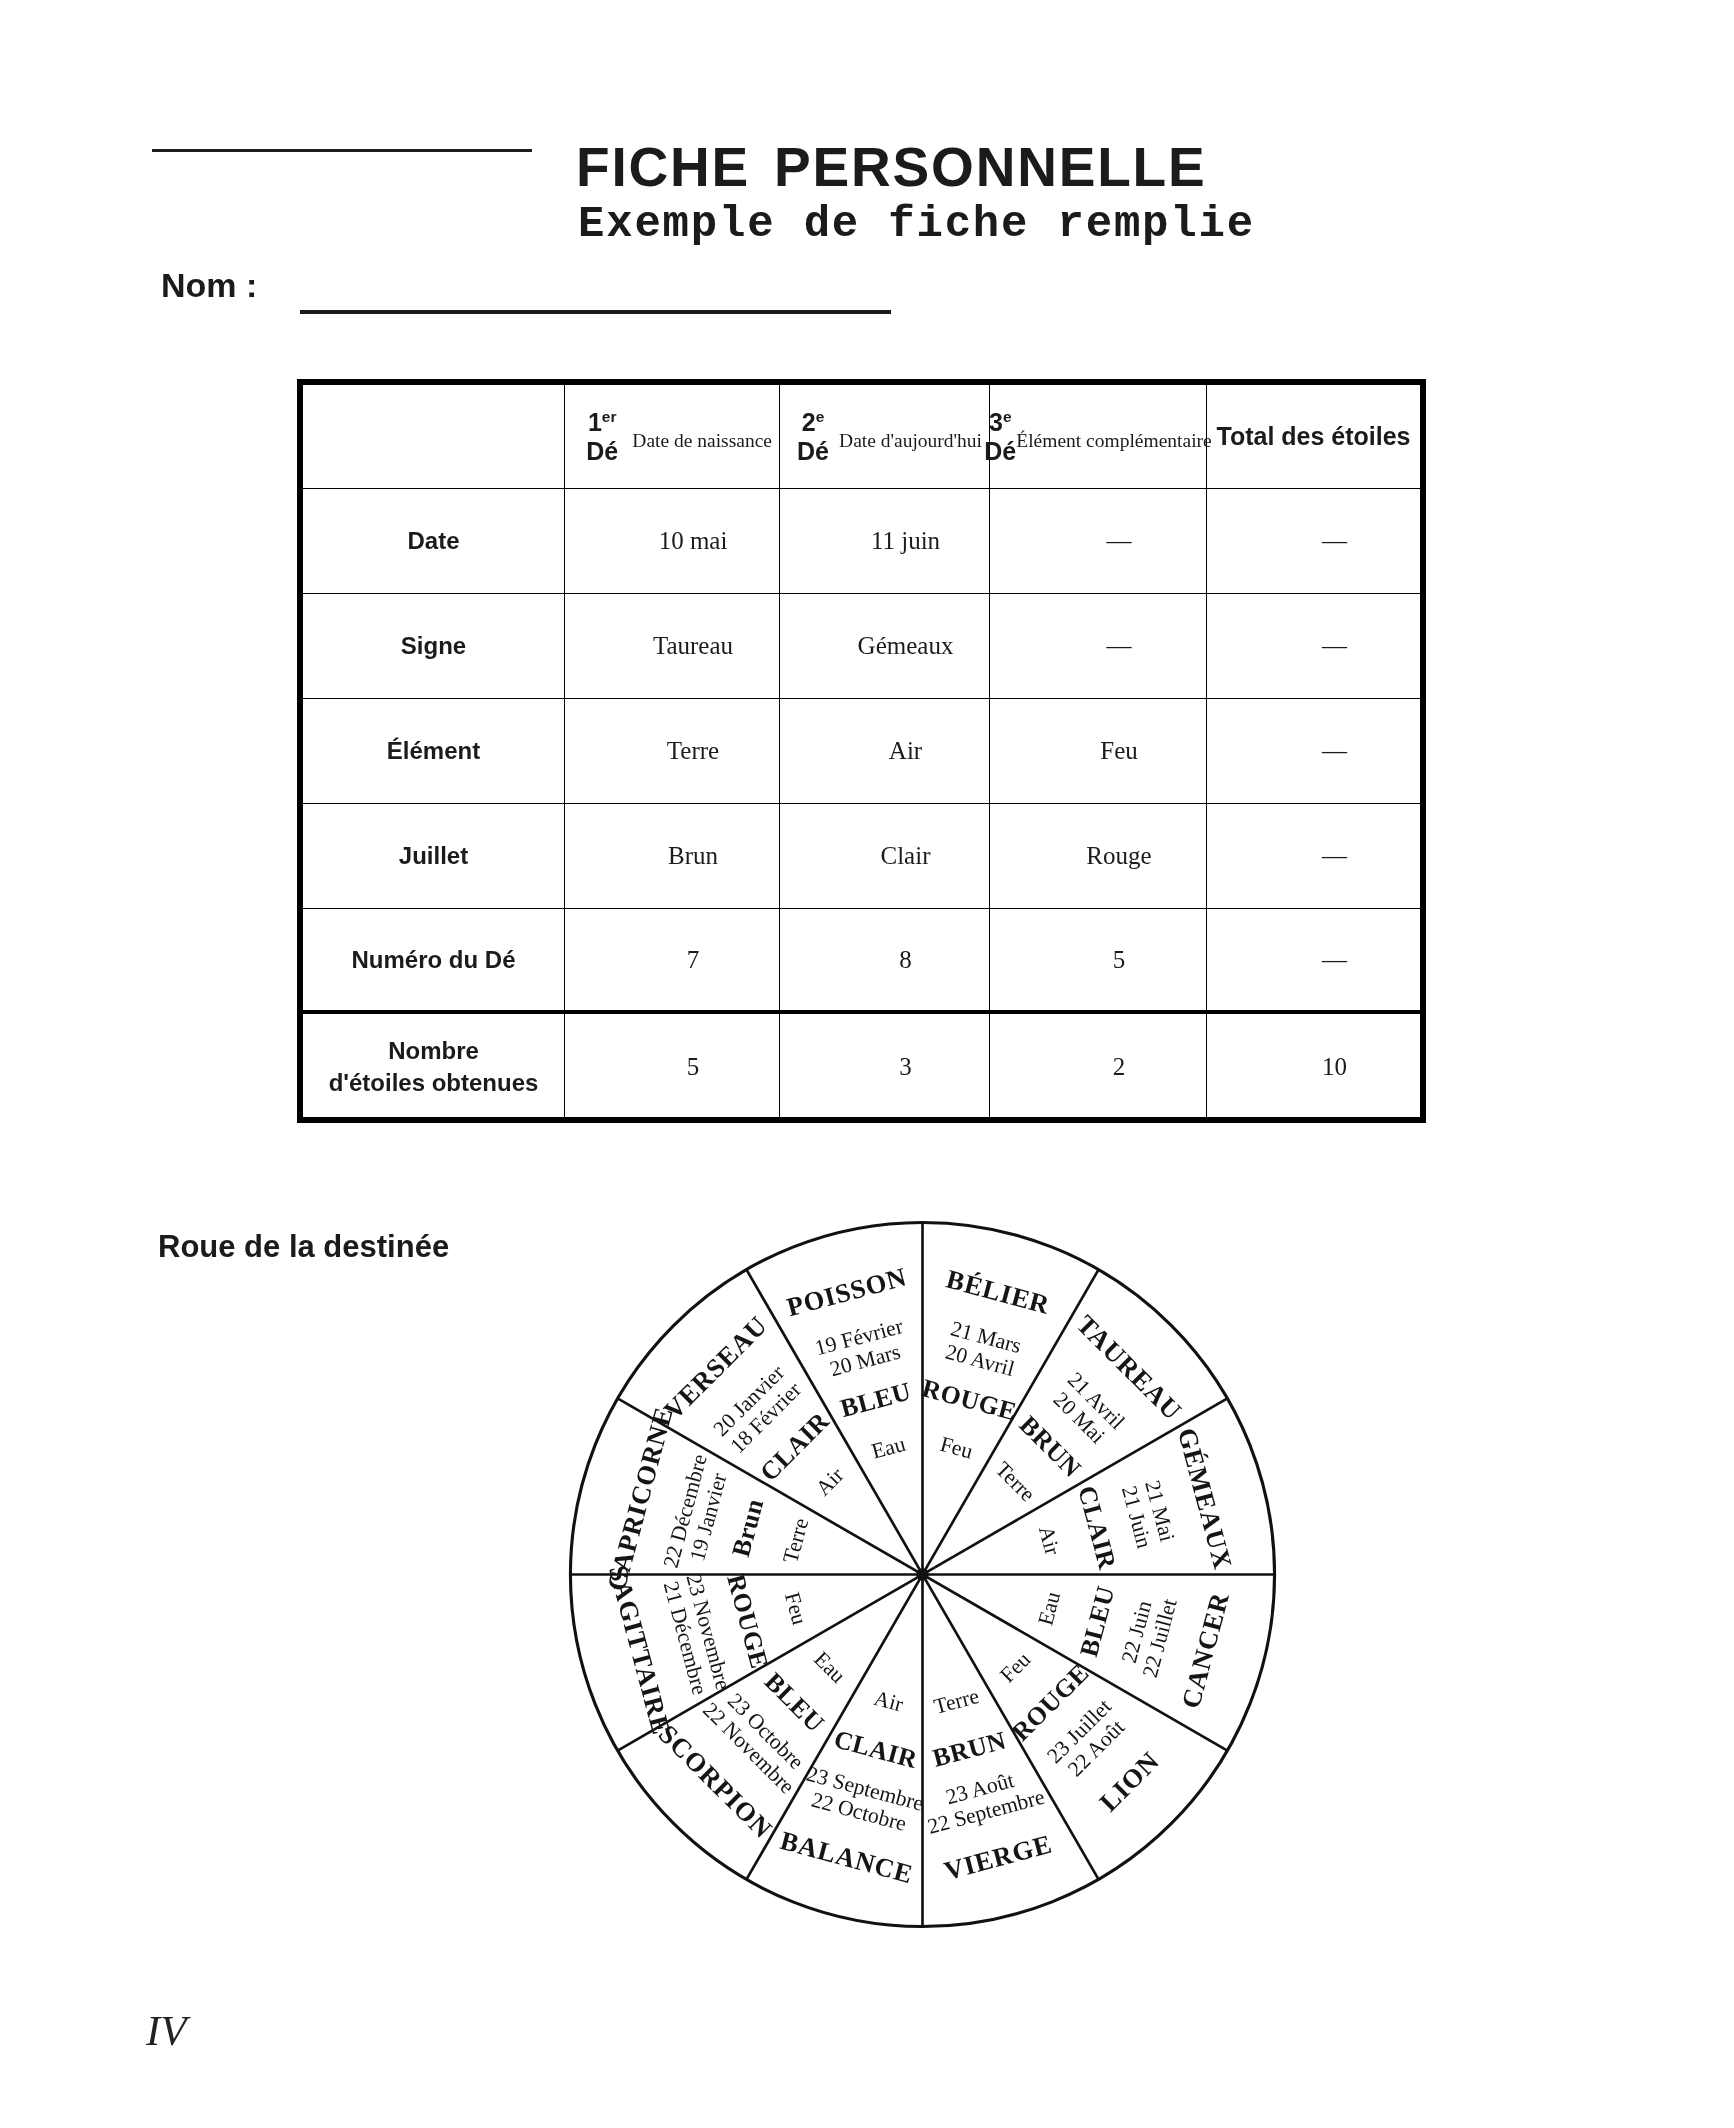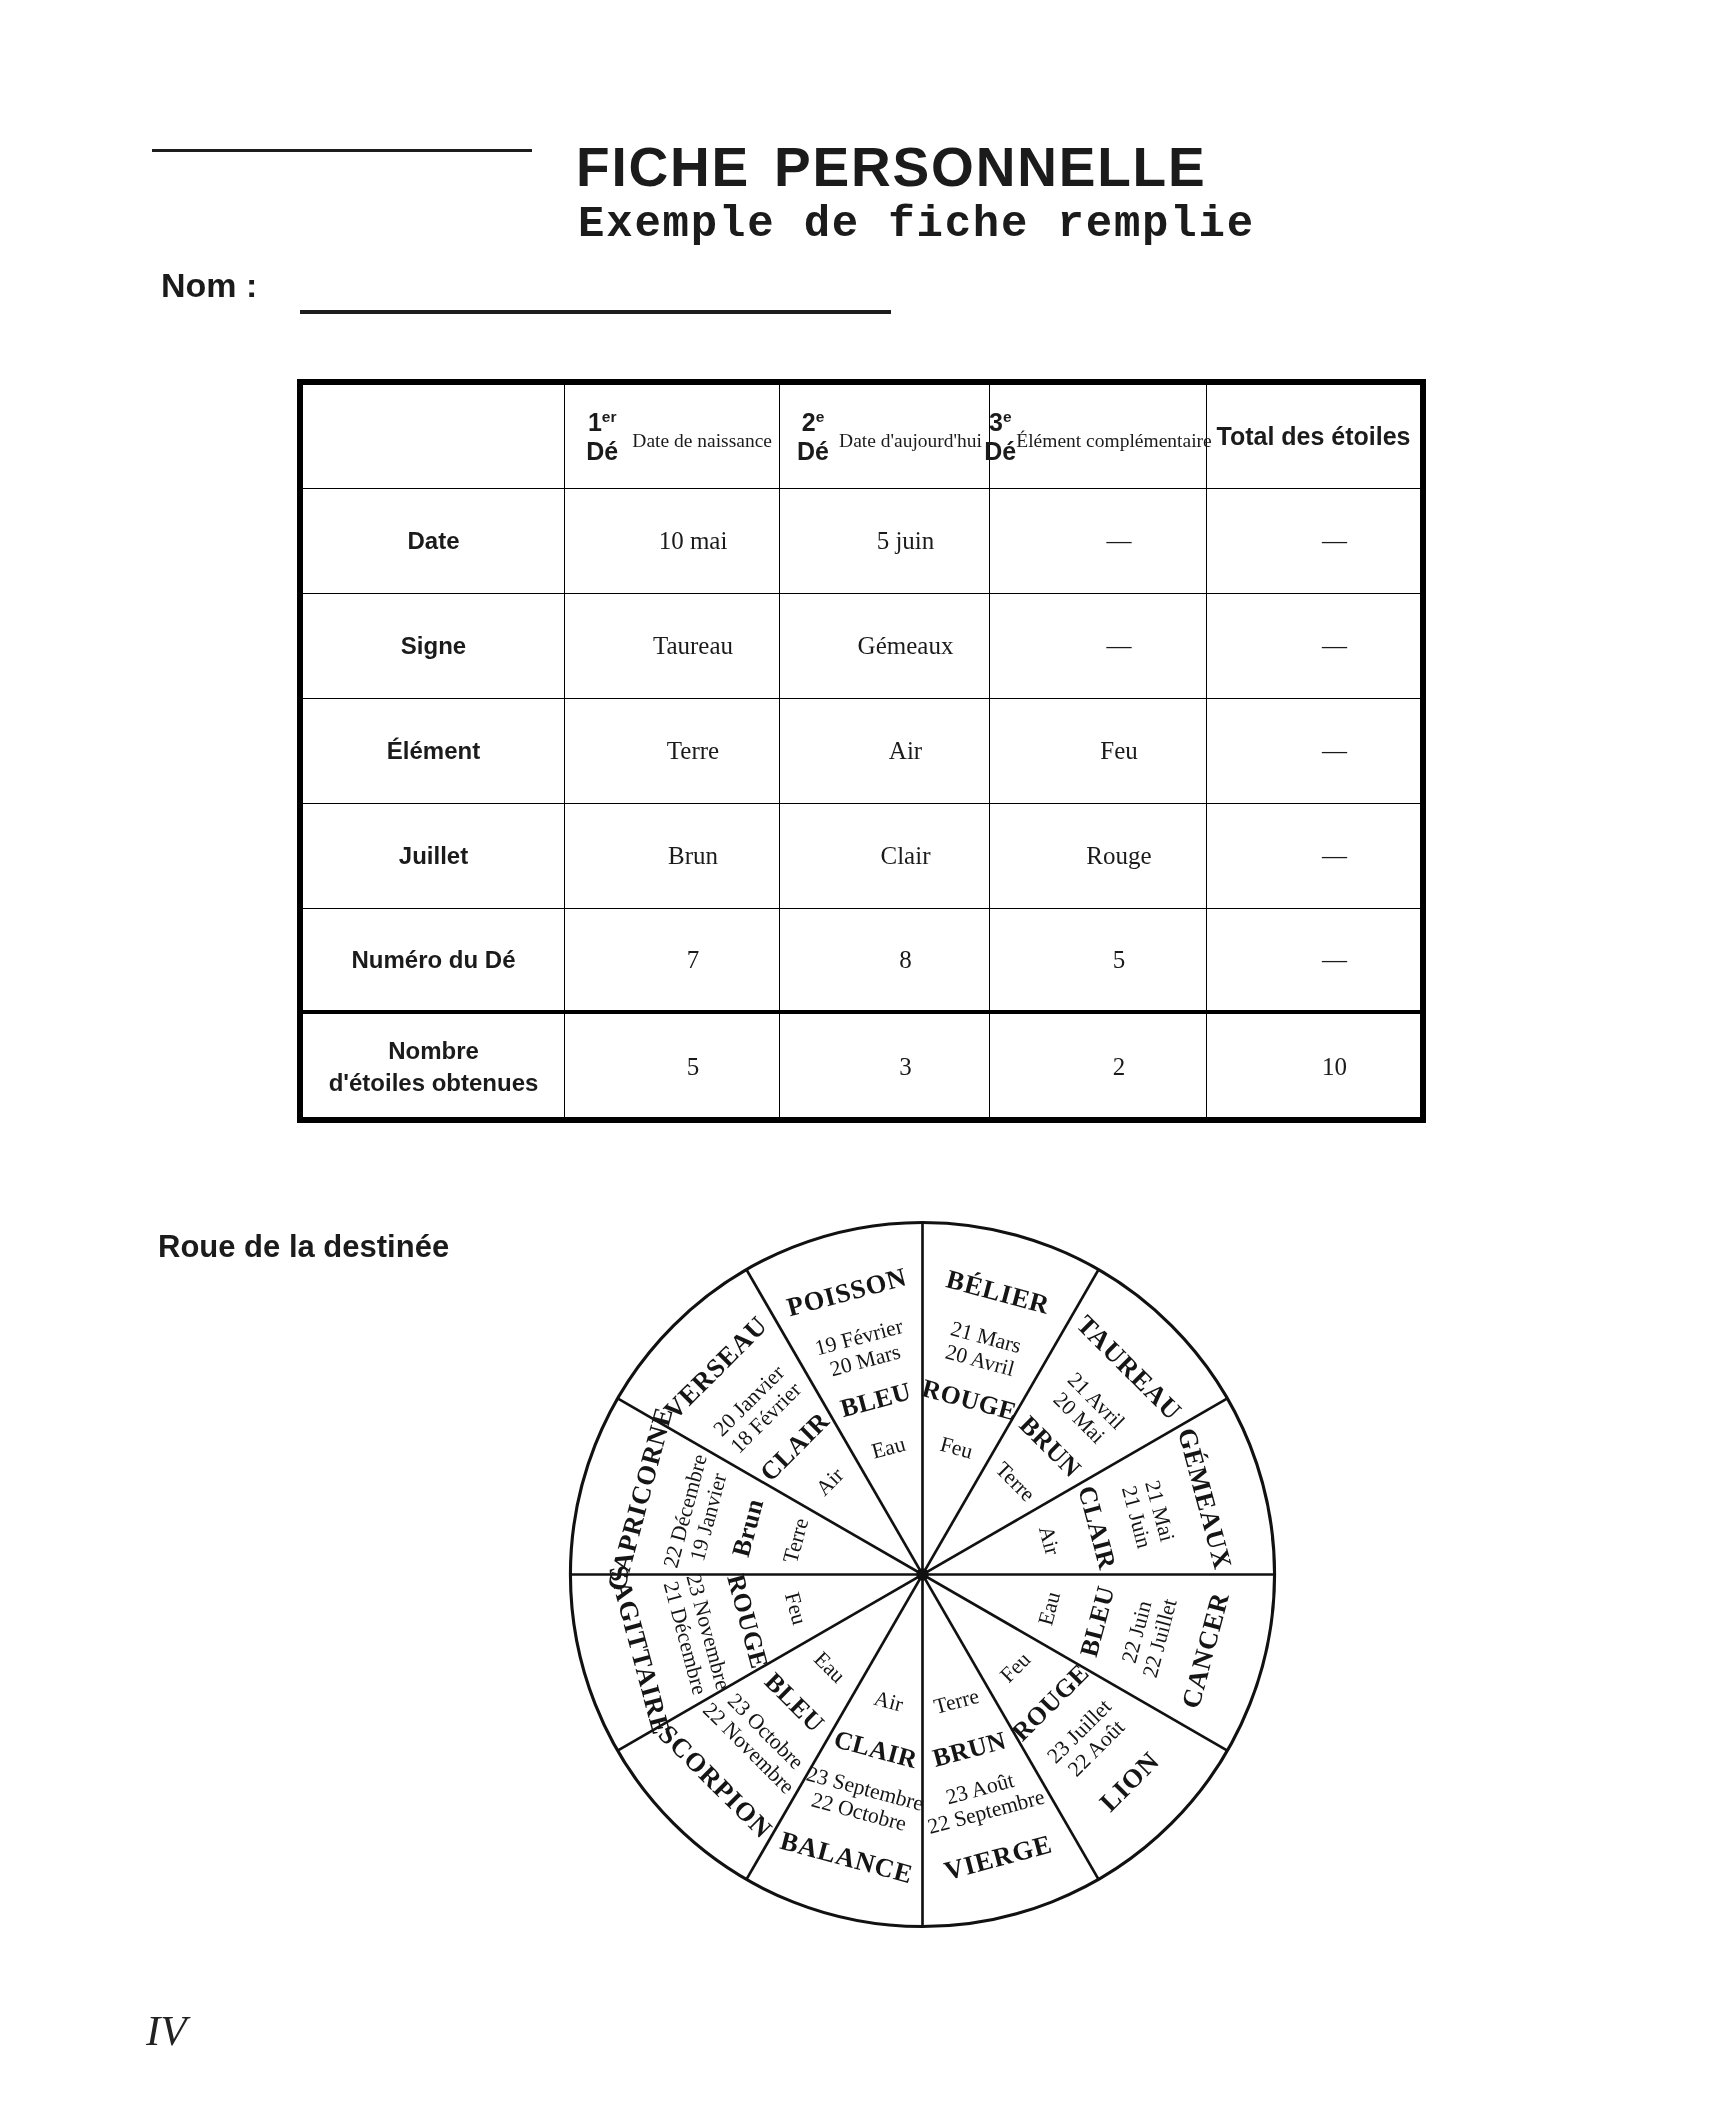--- a/index.html
+++ b/index.html
@@ -81,21 +81,21 @@
     <div class="cell row-0 last-col">
       <div class="hdr-main">Total des étoiles</div>
     </div>
     <div class="cell row-1">
       <div class="row-label">Date</div>
     </div>
     <div class="cell row-1">
       <div class="value">10 mai</div>
     </div>
     <div class="cell row-1">
-      <div class="value">5 juin</div>
+      <div class="value">11 juin</div>
     </div>
     <div class="cell row-1">
       <div class="value">—</div>
     </div>
     <div class="cell row-1 last-col">
       <div class="value">—</div>
     </div>
     <div class="cell row-2">
       <div class="row-label">Signe</div>
     </div>

